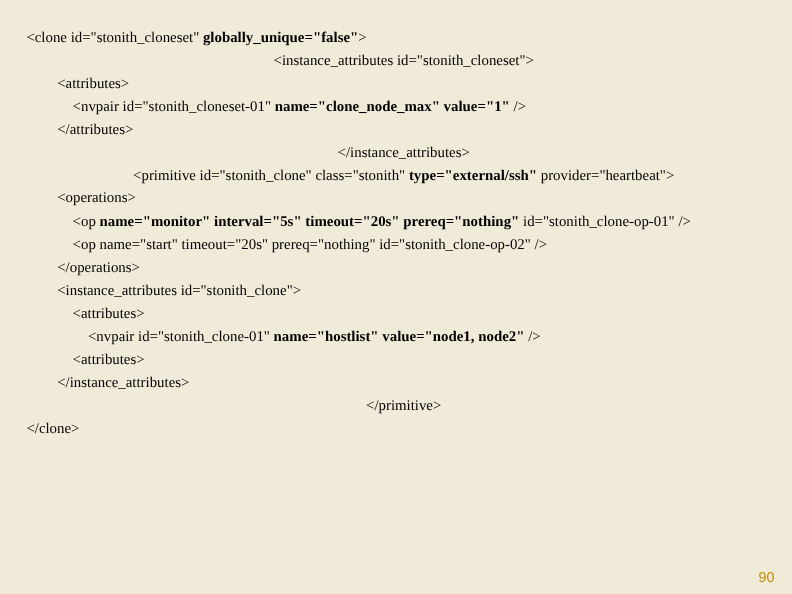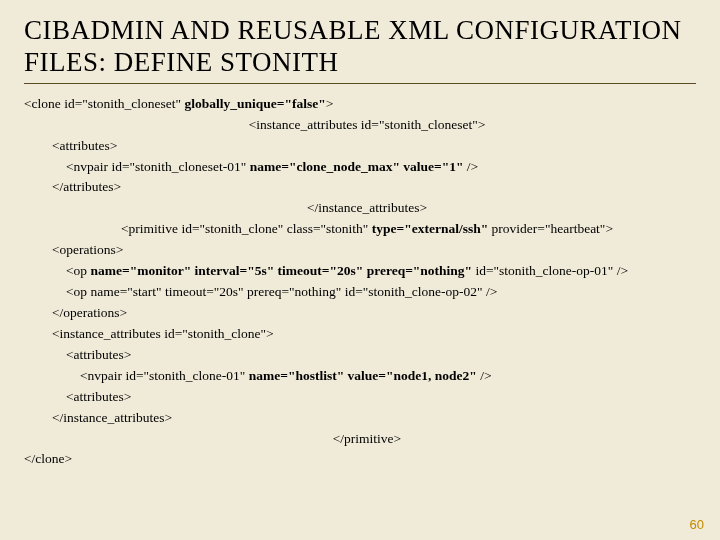--- a/index.html
+++ b/index.html
@@ -46,18 +46,17 @@
     right: 16px;
     font-size: 13px;
     color: #c48a00;
     font-family: Arial, sans-serif;
   }
 </style>
 </head>
 <body>
 
 <div class="slide">
-  <h1 class="title">CIBADMIN AND REUSABLE XML CONFIGURATION FILES: DEFINE STONITH</h1>
 
   <div class="code" id="code-block"><span class="line i0"><span>&lt;clone id="stonith_cloneset" </span><span class="b">globally_unique="false"</span><span>&gt;</span></span><span class="line i1"><span>&lt;instance_attributes id="stonith_cloneset"&gt;</span></span><span class="line i2"><span>&lt;attributes&gt;</span></span><span class="line i3"><span>&lt;nvpair id="stonith_cloneset-01" </span><span class="b">name="clone_node_max" value="1"</span><span> /&gt;</span></span><span class="line i2"><span>&lt;/attributes&gt;</span></span><span class="line i1"><span>&lt;/instance_attributes&gt;</span></span><span class="line i1"><span>&lt;primitive id="stonith_clone" class="stonith" </span><span class="b">type="external/ssh"</span><span> provider="heartbeat"&gt;</span></span><span class="line i2"><span>&lt;operations&gt;</span></span><span class="line i3"><span>&lt;op </span><span class="b">name="monitor" interval="5s" timeout="20s" prereq="nothing"</span><span> id="stonith_clone-op-01" /&gt;</span></span><span class="line i3"><span>&lt;op name="start" timeout="20s" prereq="nothing" id="stonith_clone-op-02" /&gt;</span></span><span class="line i2"><span>&lt;/operations&gt;</span></span><span class="line i2"><span>&lt;instance_attributes id="stonith_clone"&gt;</span></span><span class="line i3"><span>&lt;attributes&gt;</span></span><span class="line i4"><span>&lt;nvpair id="stonith_clone-01" </span><span class="b">name="hostlist" value="node1, node2"</span><span> /&gt;</span></span><span class="line i3"><span>&lt;attributes&gt;</span></span><span class="line i2"><span>&lt;/instance_attributes&gt;</span></span><span class="line i1"><span>&lt;/primitive&gt;</span></span><span class="line i0"><span>&lt;/clone&gt;</span></span></div>
 
-  <div class="pagenum">60</div>
+  <div class="pagenum">90</div>
 </div>
 
 </body></html>

